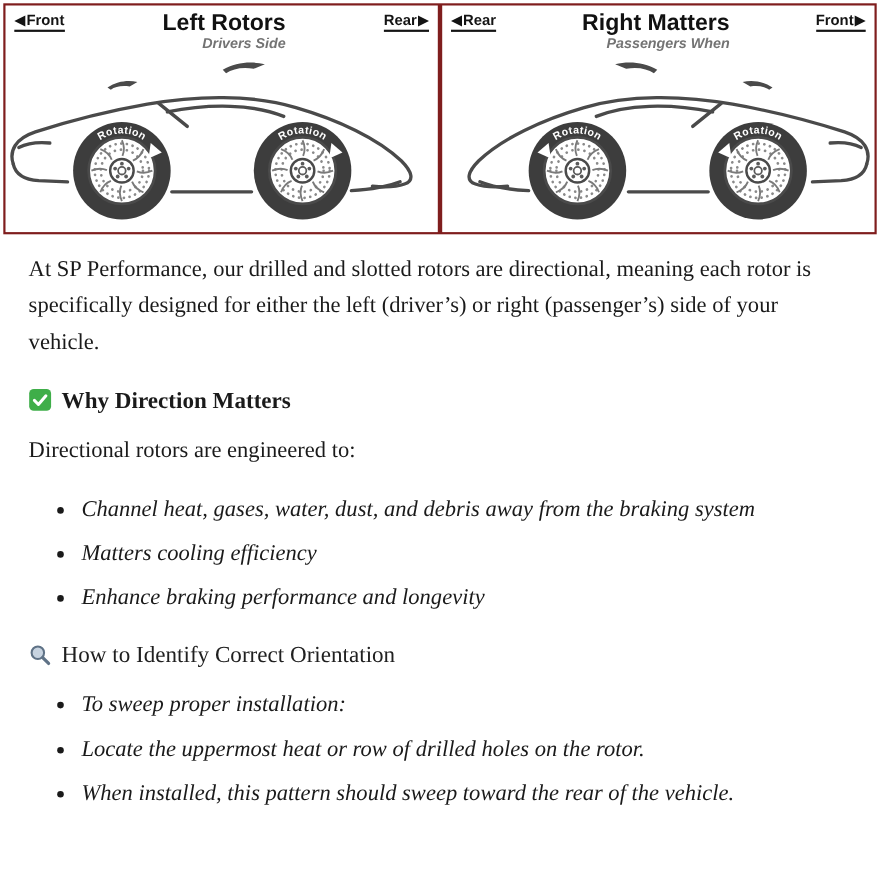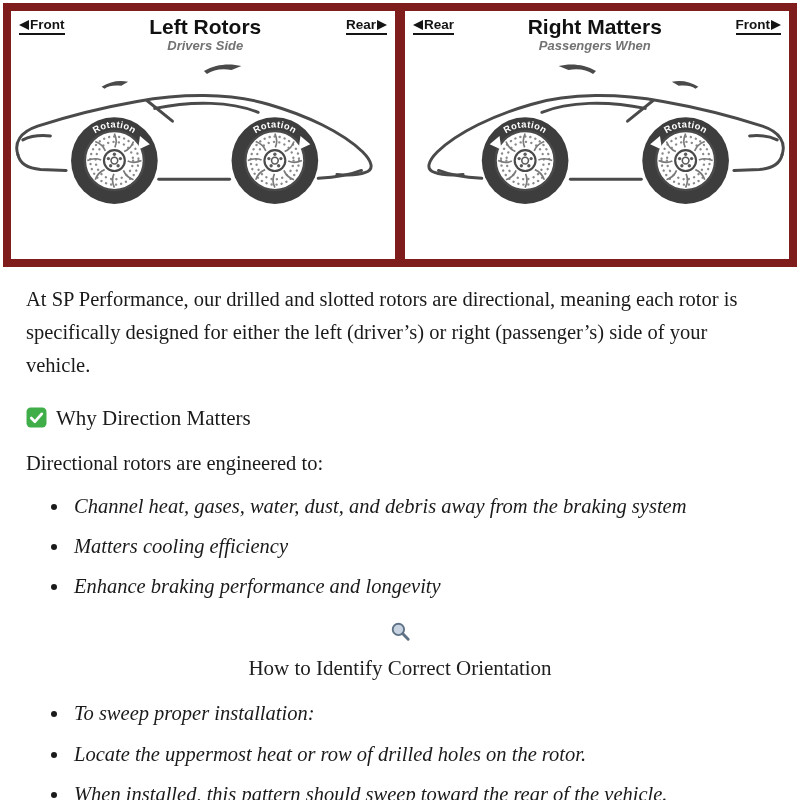--- a/index.html
+++ b/index.html
@@ -1,42 +1,42 @@
 <!DOCTYPE html>
 <html><head>
 <meta charset="utf-8">
 <style>
   * { margin:0; padding:0; box-sizing:border-box; }
   html,body { background:#ffffff; width:800px; }
   body { font-family:"Liberation Serif", serif; color:#1a1a1a; }
 
   
   .diagram { display:flex; gap:0; padding:3px 3px 0 3px; }
-  .panel { flex:1; border:8px solid #7f1d1d; background:#fff; height:264px; overflow:hidden; }
+  .panel { flex:1; border:2px solid #7f1d1d; background:#fff; height:210px; overflow:hidden; }
   .panel + .panel { border-left-width:2px; }
   .panel-head { display:flex; align-items:flex-start; justify-content:space-between; padding:6px 8px 0 8px; font-family:"Liberation Sans", sans-serif; }
   .dir-label { display:flex; align-items:center; gap:1px; border-bottom:2.5px solid #141414; padding-bottom:1px; font-weight:bold; font-size:13.5px; color:#141414; }
   .arr { width:0; height:0; border-top:5px solid transparent; border-bottom:5px solid transparent; }
   .arr.left  { border-right:10px solid #141414; }
   .arr.right { border-left:10px solid #141414; }
-  .panel-titles { text-align:center; margin-top:-2px; }
+  .panel-titles { text-align:right; margin-top:-2px; }
   .panel-title { font-size:21px; font-weight:bold; color:#111; line-height:1.1; }
   .panel-sub { font-size:13px; font-weight:bold; font-style:italic; color:#737373; }
   .car-svg { display:block; width:100%; height:158px; margin-top:2px; }
   .rot-text { fill:#ffffff; font:700 9.5px "Liberation Sans", sans-serif; letter-spacing:.4px; }
 
   
   .article { padding:16px 26px 10px 26px; font-size:20.5px; line-height:1.62; }
   .intro { margin-bottom:14px; }
   .sec-head { display:flex; align-items:center; gap:9px; margin:18px 0 12px 0; font-size:21px; }
-  .sec-head.bold { font-weight:normal; }
-  .sec-head.regular { font-weight:normal; color:#202020;flex-direction:column; }
+  .sec-head.bold { font-weight:bold; }
+  .sec-head.regular { font-weight:normal; color:#202020; }
   .icon-box { display:inline-flex; width:21px; height:21px; flex:0 0 auto; }
   .icon-box svg { width:100%; height:100%; }
-  .lead { margin-bottom:10px; }
+  .lead { margin-bottom:21px; }
   ul.bullets { list-style:disc; padding-left:44px; margin:0 0 16px 0; }
   ul.bullets li { margin-bottom:7px; padding-left:4px;font-style:italic; }
 </style>
 </head>
 <body>
 
 <svg width="0" height="0" style="position:absolute" aria-hidden="true">
   <defs>
     <path id="rotArc" d="M -27,-20 A 33.5,33.5 0 0 1 27,-20" fill="none"></path>
     <g id="wheelUnit">

